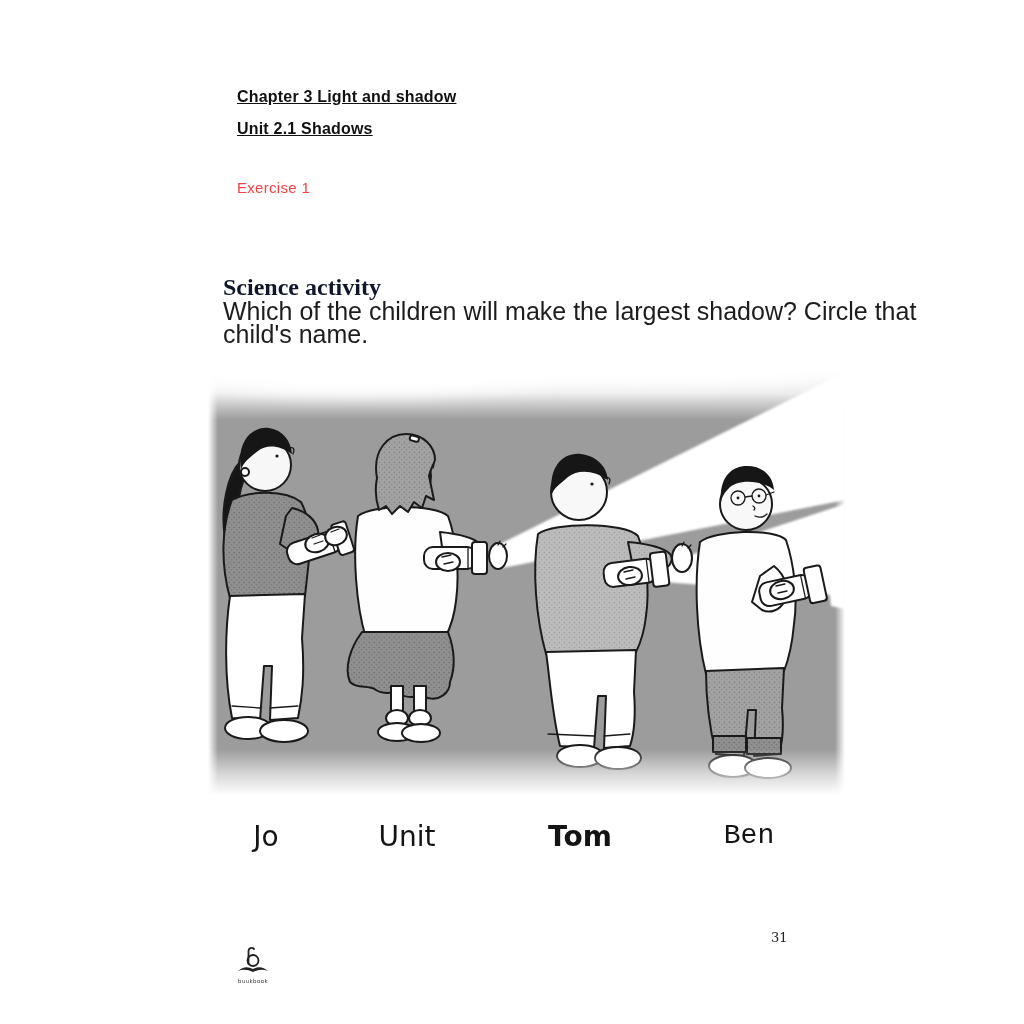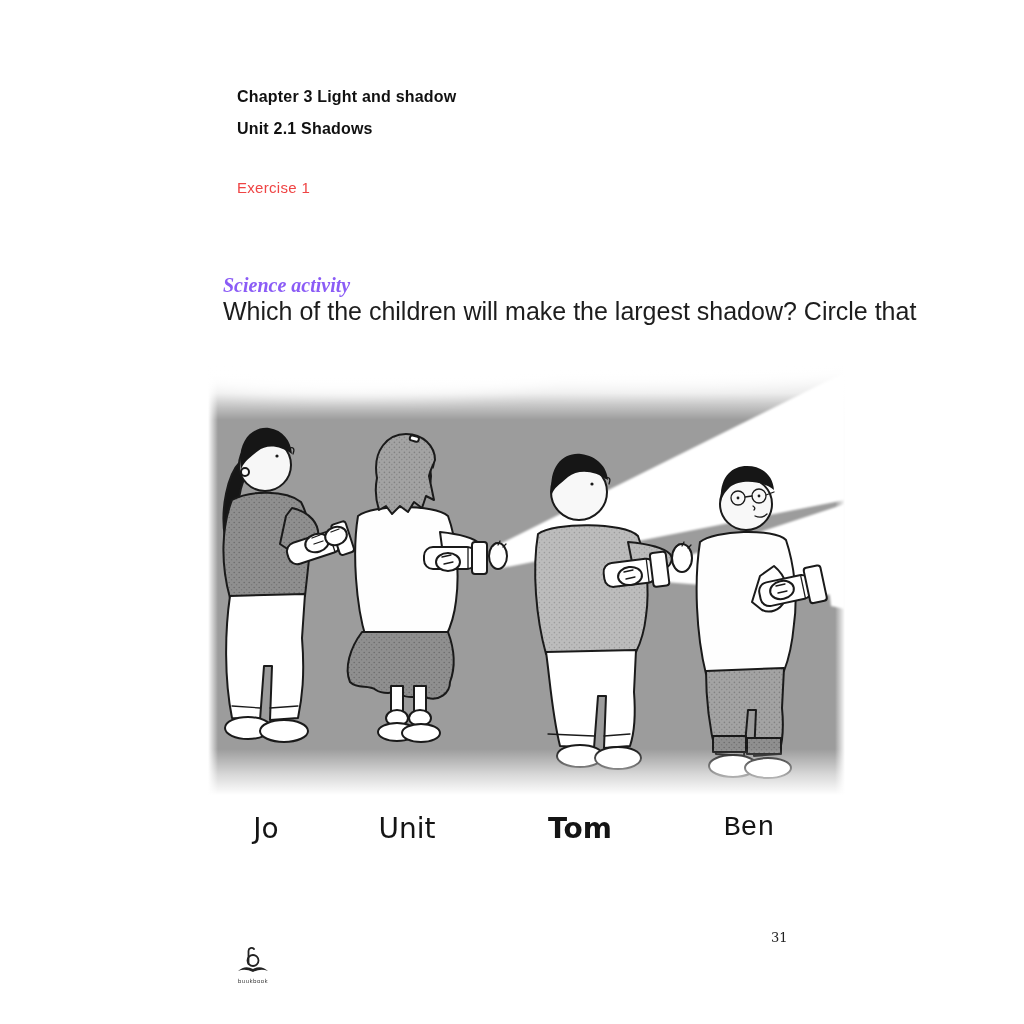--- a/index.html
+++ b/index.html
@@ -1,27 +1,27 @@
 <!DOCTYPE html>
 <html><head>
 <meta charset="utf-8">
 <style>
   html,body{margin:0;padding:0;background:#ffffff;}
   .page{position:relative;width:1024px;height:1024px;background:#ffffff;overflow:hidden;
         font-family:"Liberation Sans",sans-serif;color:#1a1a1a;}
-  .hdr{position:absolute;font-weight:bold;font-size:16px;letter-spacing:.2px;color:#111;}
+  .hdr{position:absolute;font-weight:bold;font-size:16px;letter-spacing:.2px;color:#111;text-decoration:underline;}
   .hdr.chapter{left:237px;top:88px;}
   .hdr.unit{left:237px;top:120px;}
   .exercise{position:absolute;left:237px;top:179px;font-size:15px;color:#ef4444;letter-spacing:.3px;}
   .activity-title{position:absolute;left:223px;top:274px;font-family:"Liberation Serif",serif;
-                  font-weight:bold;font-size:20px;color:#8b5cf6;font-style:italic;}
+                  font-weight:bold;font-size:24px;color:#0f172a;}
   .question{position:absolute;left:223px;top:300px;font-family:Liberation Sans, sans-serif;
             font-size:25px;line-height:23px;color:#1d1d1d;}
   .illustration{position:absolute;left:208px;top:366px;width:637px;height:429px;}
-  .names{position:absolute;left:0;top:4px;width:1024px;height:984px;pointer-events:none;}
+  .names{position:absolute;left:0;top:12px;width:1024px;height:984px;pointer-events:none;}
   .name{position:absolute;top:808px;transform:translateX(-50%);font-family:"DejaVu Sans",sans-serif;
         font-size:28px;color:#141414;pointer-events:auto;cursor:pointer;}
   .name.jo{left:266px;}
   .name.kate{left:407px;}
   .name.tom{left:580px;font-weight:bold;}
   .name.ben{left:749px;font-family:Liberation Mono, monospace;}
   .pageno{position:absolute;left:771px;top:930px;font-family:"DejaVu Serif",serif;font-size:13px;color:#222;text-align:right;}
   .logo{position:absolute;left:230px;top:946px;width:46px;text-align:center;}
   .logo-caption{font-family:"DejaVu Sans",sans-serif;font-size:5.5px;color:#333;letter-spacing:.4px;
                 display:block;margin-top:-2px;}
@@ -33,20 +33,21 @@
 
 <div class="page">
 
   <div class="hdr chapter">Chapter 3 Light and shadow</div>
   <div class="hdr unit">Unit 2.1 Shadows</div>
   <div class="exercise">Exercise 1</div>
 
   <div class="activity-title">Science activity</div>
   <div class="question">
     <div>Which of the children will make the largest shadow? Circle that</div>
+    <div>child's name.</div>
   </div>
 
   <div class="illustration">
     <svg width="637" height="429" viewBox="0 0 637 429">
       <defs>
         <pattern id="stipDark" width="5" height="5" patternUnits="userSpaceOnUse">
           <rect width="5" height="5" fill="#8f8f8f"></rect>
           <circle cx="1.2" cy="1.5" r="0.8" fill="#6d6d6d"></circle>
           <circle cx="3.6" cy="3.8" r="0.8" fill="#787878"></circle>
         </pattern>

